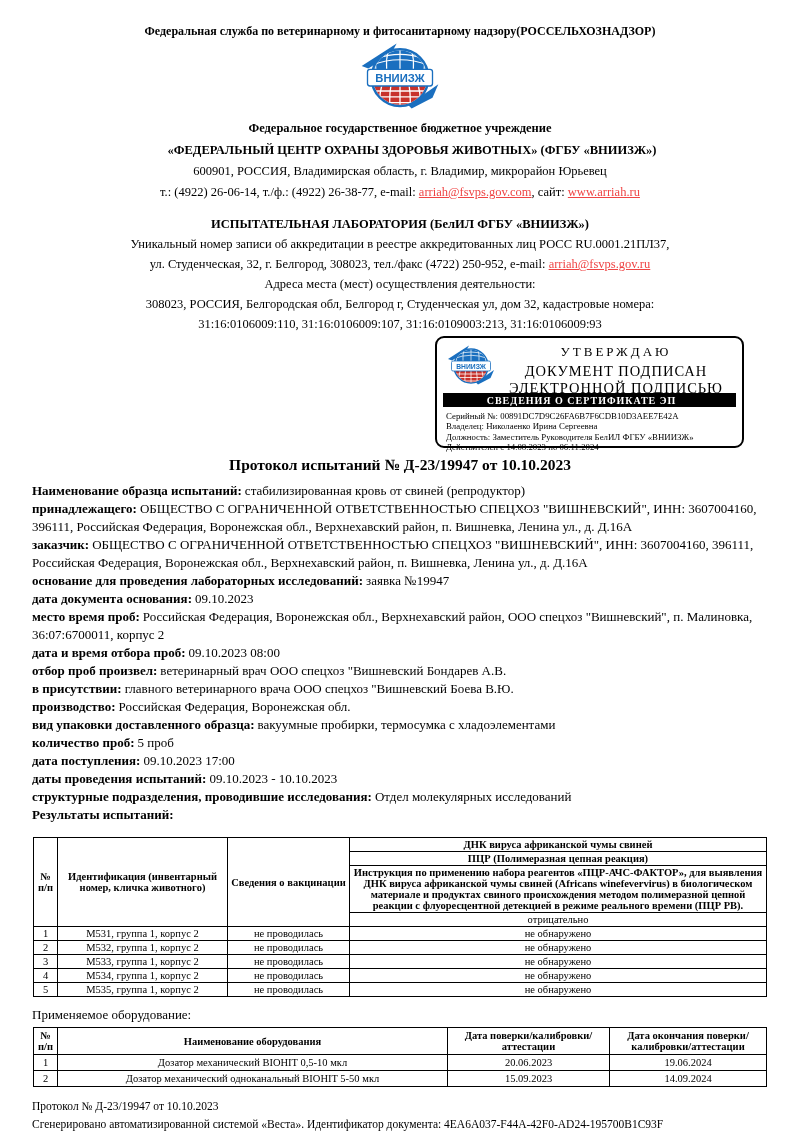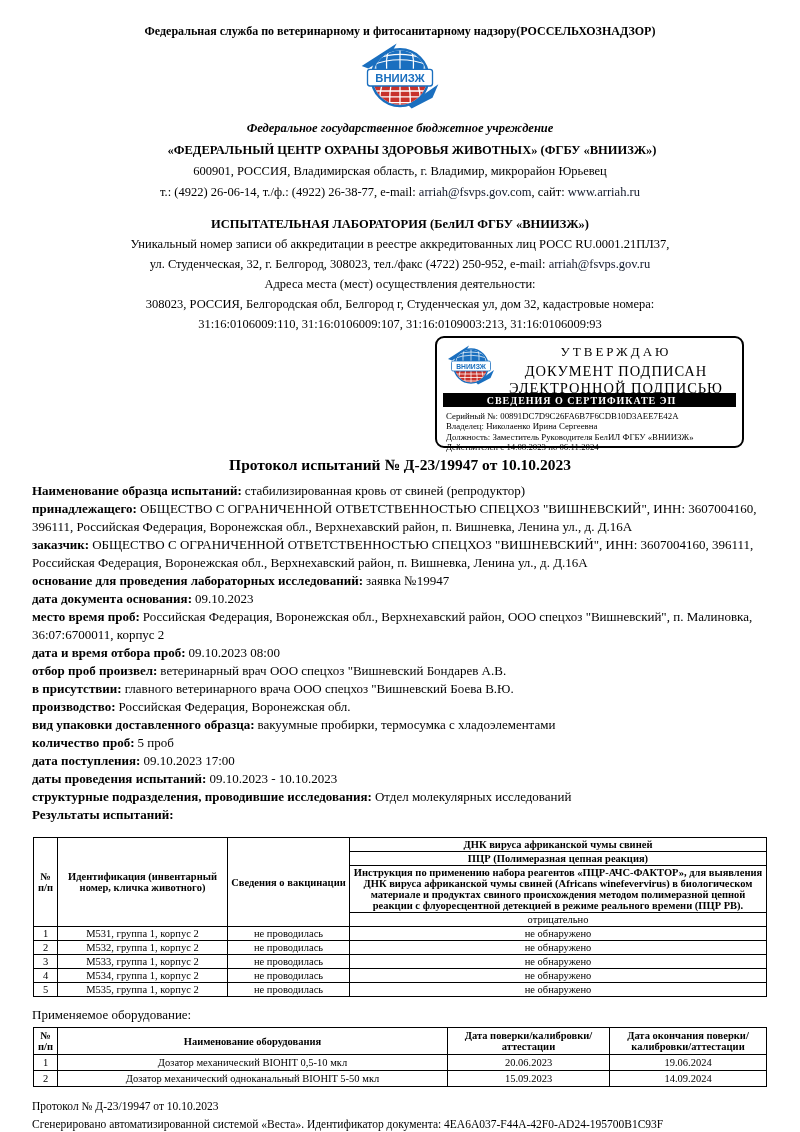--- a/index.html
+++ b/index.html
@@ -1,24 +1,24 @@
 <!DOCTYPE html>
 <html><head>
 <meta charset="utf-8">
 <style>
   html,body{margin:0;padding:0;background:#fff;}
   .page{position:relative;width:800px;height:1132px;background:#fff;overflow:hidden;
         font-family:"Liberation Serif","DejaVu Serif",serif;color:#000;}
   .center{text-align:center;}
   .agency{padding-top:24px;font-size:12px;font-weight:bold;}
   .logo-wrap{margin-top:2px;}
-  .inst-type{margin-top:6px;font-size:12.5px;font-weight:bold;font-style:italic;}
+  .inst-type{margin-top:6px;font-size:12.5px;font-weight:bold;}
   .inst-name{margin-top:7px;font-size:12.5px;font-weight:bold;padding-left:24px;}
   .hline{margin-top:6px;font-size:12.5px;}
-  a.link{color:#0f172a;cursor:pointer;}
+  a.link{color:#ef4444;text-decoration:underline;cursor:pointer;}
   .lab-title{margin-top:17px;font-size:12.5px;font-weight:bold;}
   .lab-line{margin-top:5px;font-size:12.5px;}
   .stamp-zone{position:relative;height:120px;}
   .stamp{position:absolute;right:56px;top:4px;width:309px;height:112px;border:2.5px solid #000;
          border-radius:9px;background:#fff;box-sizing:border-box;}
   .stamp-logo{position:absolute;left:9px;top:6px;}
   .stamp-head{position:absolute;left:58px;right:5px;top:6px;text-align:center;}
   .approve{font-size:13px;letter-spacing:3px;}
   .signed{font-size:14.5px;letter-spacing:1px;line-height:16.5px;margin-top:3px;}
   .cert-bar{position:absolute;left:6px;right:6px;top:55px;background:#000;color:#fff;

